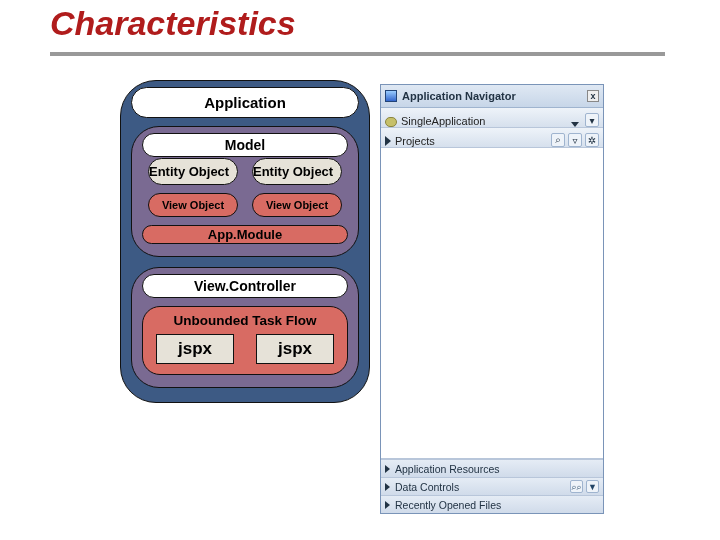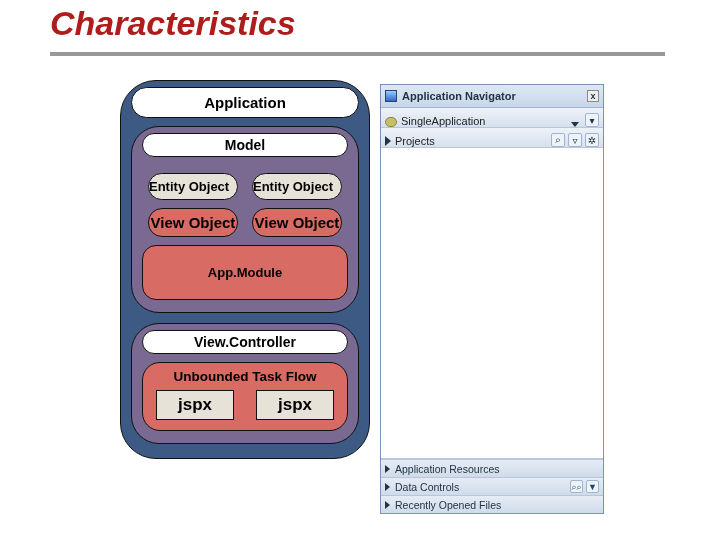--- a/index.html
+++ b/index.html
@@ -58,21 +58,21 @@
     margin-bottom: 10px;
   }
   .model-label {
     background: #fff;
     border: 1px solid #111;
     border-radius: 18px;
     text-align: center;
     padding: 3px 0;
     font-size: 14px;
     font-weight: bold;
-    margin-bottom: 16px;
+    margin-bottom: 1px;
   }
   .row-boxes {
     display: flex;
     gap: 14px;
     justify-content: center;
     margin-bottom: 8px;
   }
   .entity {
     background: #e6e2d8;
     border: 1px solid #111;
@@ -82,30 +82,30 @@
     font-size: 13px;
     font-weight: bold;
   }
   .view {
     background: #d86b63;
     border: 1px solid #111;
     border-radius: 14px;
     width: 90px;
     padding: 5px 0;
     text-align: center;
-    font-size: 15px;
+    font-size: 11px;
     font-weight: bold;
     color: #000;
   }
   .appmodule {
     background: #d86b63;
     border: 1px solid #111;
     border-radius: 14px;
     text-align: center;
-    padding: 19px 0;
+    padding: 1px 0;
     font-size: 13px;
     font-weight: bold;
   }
   .vc-box {
     background: #7a6a92;
     border: 1px solid #111;
     border-radius: 28px;
     padding: 6px 10px 12px;
   }
   .vc-label {

